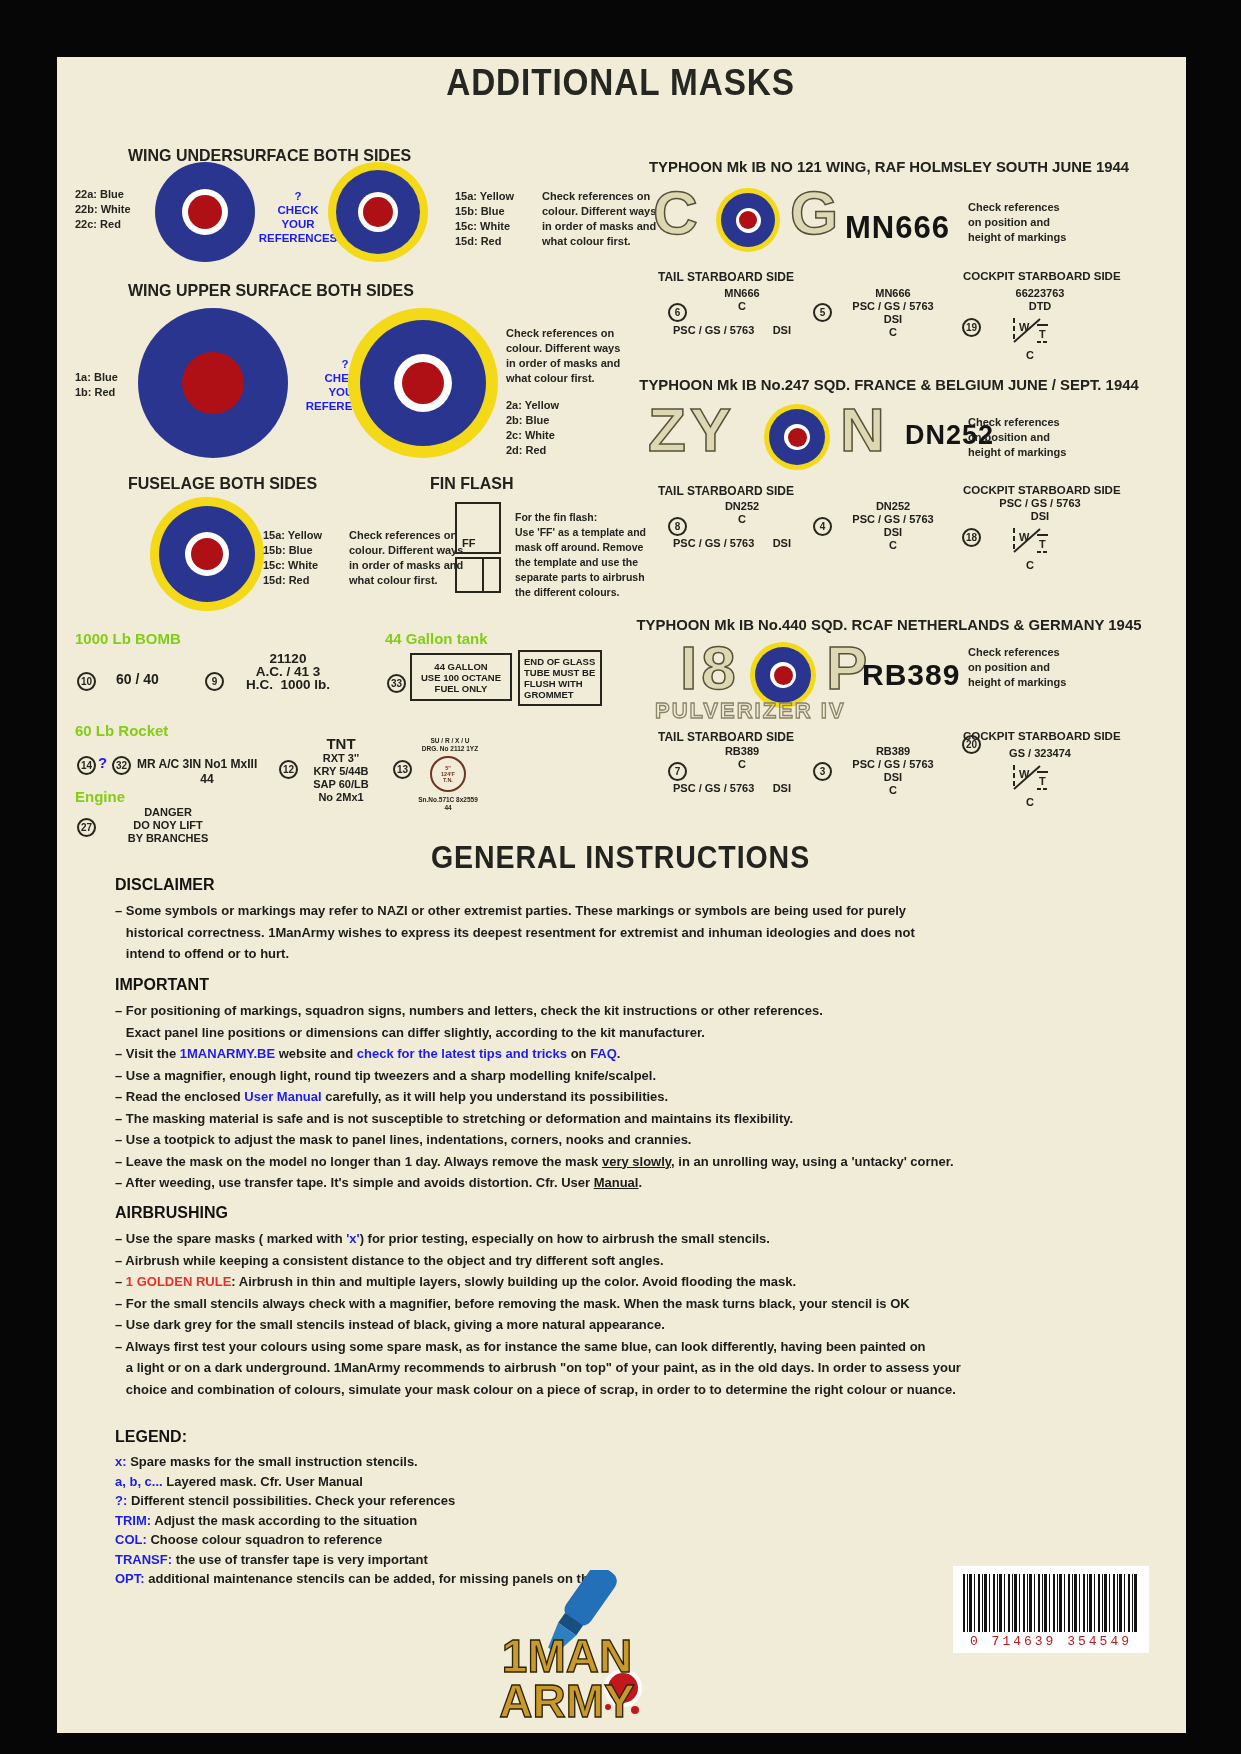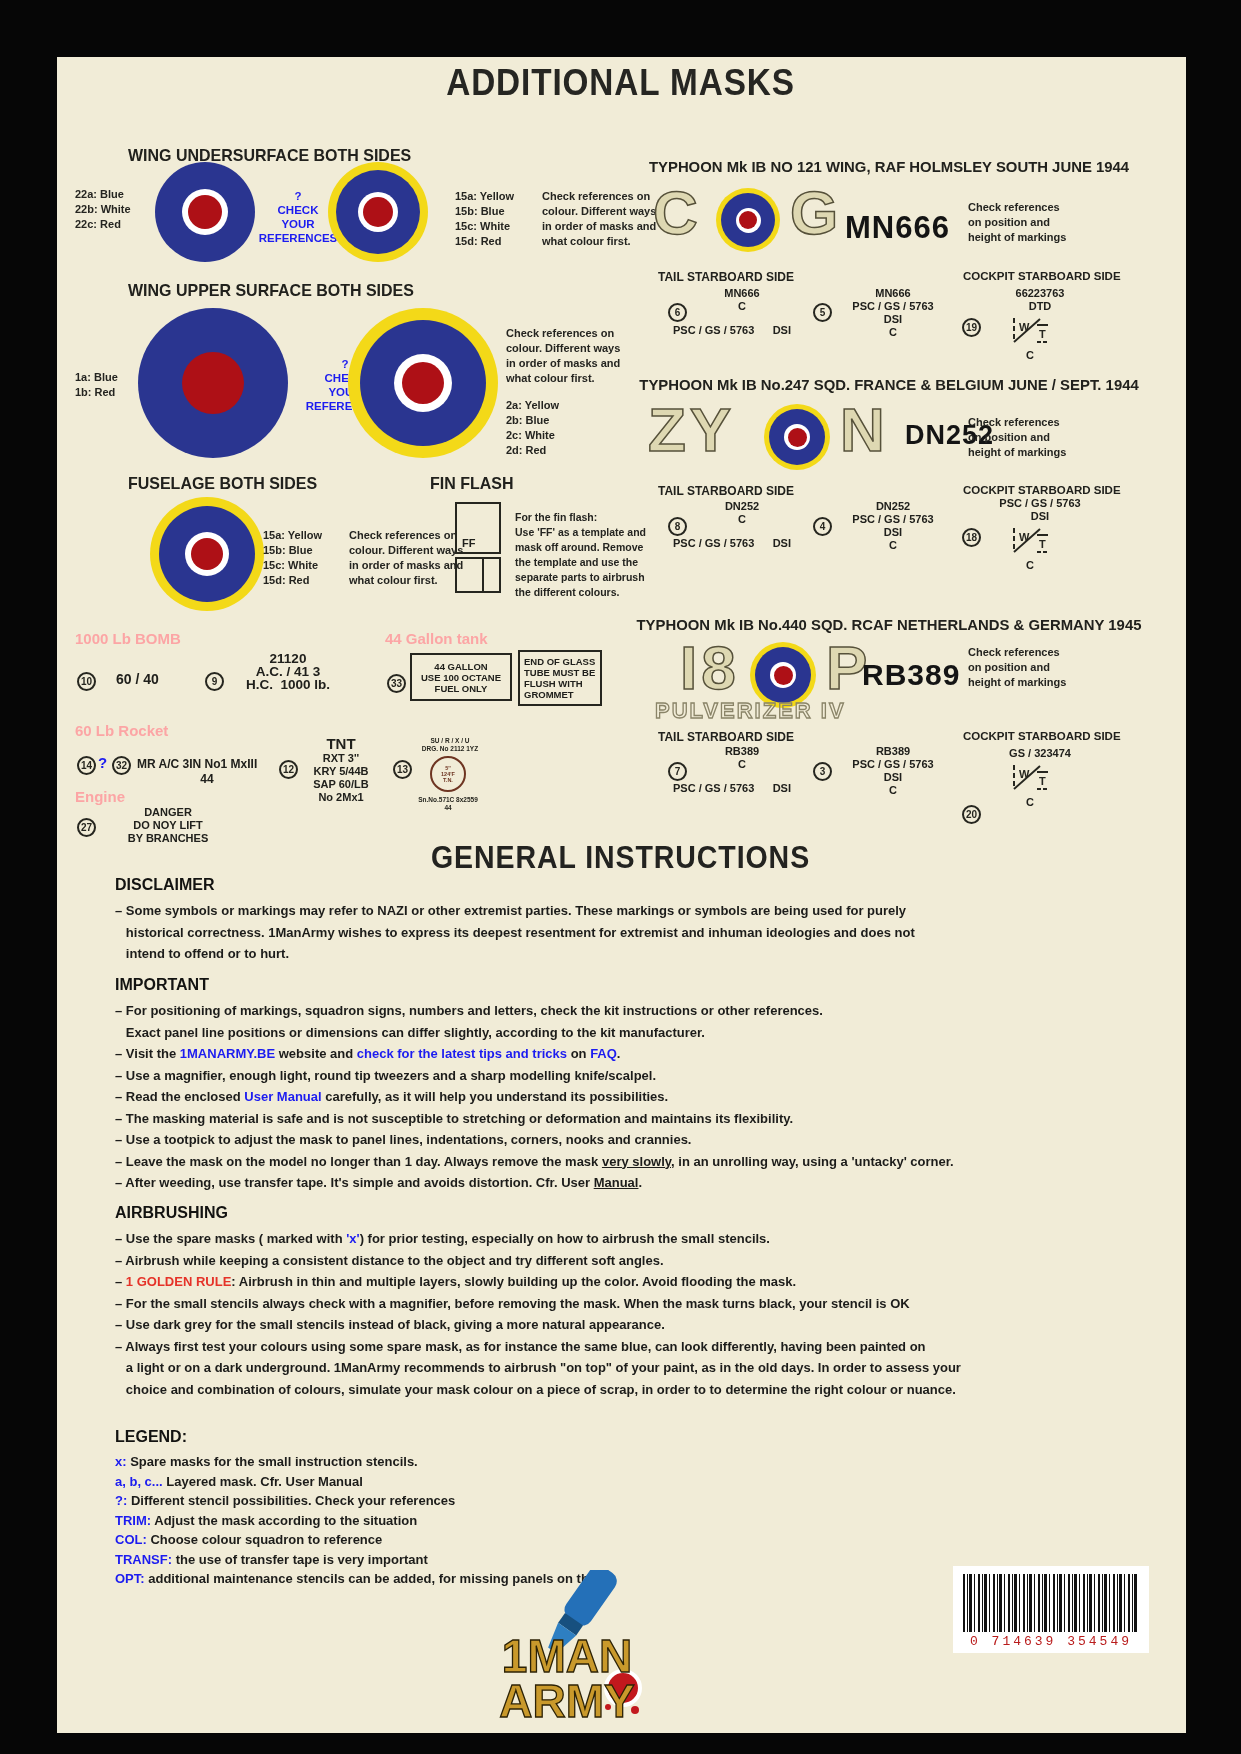--- a/index.html
+++ b/index.html
@@ -3,21 +3,21 @@
 <meta charset="utf-8">
 <style>
   html,body{margin:0;padding:0;background:#000;}
   .page{position:relative;width:1241px;height:1754px;background:#060606;
         font-family:"Liberation Sans",sans-serif;overflow:hidden;}
   .canvas{position:absolute;left:57px;top:57px;width:1129px;height:1676px;background:#f1ecd7;}
   .abs{position:absolute;}
   .title{font-size:37px;font-weight:bold;color:#262622;text-align:center;letter-spacing:1px;margin:0;
          transform:scaleX(.9);transform-origin:50% 50%;}
   .h17{font-size:17px;font-weight:bold;color:#21211d;transform:scaleX(.94);transform-origin:0 50%;white-space:nowrap;}
-  .h15{font-size:15px;font-weight:bold;color:#fca5a5;white-space:nowrap;}
+  .h15{font-size:15px;font-weight:bold;color:#84cc16;white-space:nowrap;}
   .lbl{font-size:11px;font-weight:bold;color:#242420;}
   .lbl > div{line-height:15px;white-space:pre;}
   .note{font-size:11px;font-weight:bold;color:#242420;}
   .note > div{line-height:15px;white-space:pre;}
   .checkref{color:#1c1cf0;font-weight:bold;font-size:11.5px;text-align:center;}
   .checkref > div{line-height:14px;}
   .roundel{border-radius:50%;display:flex;align-items:center;justify-content:center;}
   .r-blue{background:#2a3590;}
   .r-white{background:#ffffff;}
   .r-red{background:#ae1016;}
@@ -379,21 +379,21 @@
   <div class="abs circ" style="left:813px;top:762px;">3</div>
   <div class="abs stack" style="left:838px;top:745px;width:110px;">
       <div>RB389</div>
       <div>PSC / GS / 5763</div>
       <div>DSI</div>
       <div>C</div>
     </div>
   <div class="abs stack" style="left:985px;top:747px;width:110px;">
       <div>GS / 323474</div>
     </div>
-  <div class="abs circ" style="left:962px;top:805px;">20</div>
+  <div class="abs circ" style="left:962px;top:735px;">20</div>
   <div class="abs" style="left:1010px;top:762px;">
     <svg class="wt" width="40" height="32" viewBox="0 0 40 32">
       <line x1="4" y1="3" x2="4" y2="27" stroke="#26261f" stroke-width="2" stroke-dasharray="5 3"></line>
       <line x1="4" y1="27" x2="30" y2="4" stroke="#26261f" stroke-width="2"></line>
       <text x="9" y="16" font-size="11" font-weight="bold" fill="#26261f" font-family="Liberation Sans, sans-serif">W</text>
       <line x1="27" y1="10" x2="38" y2="10" stroke="#26261f" stroke-width="2"></line>
       <text x="29" y="23" font-size="11" font-weight="bold" fill="#26261f" font-family="Liberation Sans, sans-serif">T</text>
       <line x1="27" y1="27" x2="38" y2="27" stroke="#26261f" stroke-width="2" stroke-dasharray="4 2"></line>
     </svg>
   </div>

